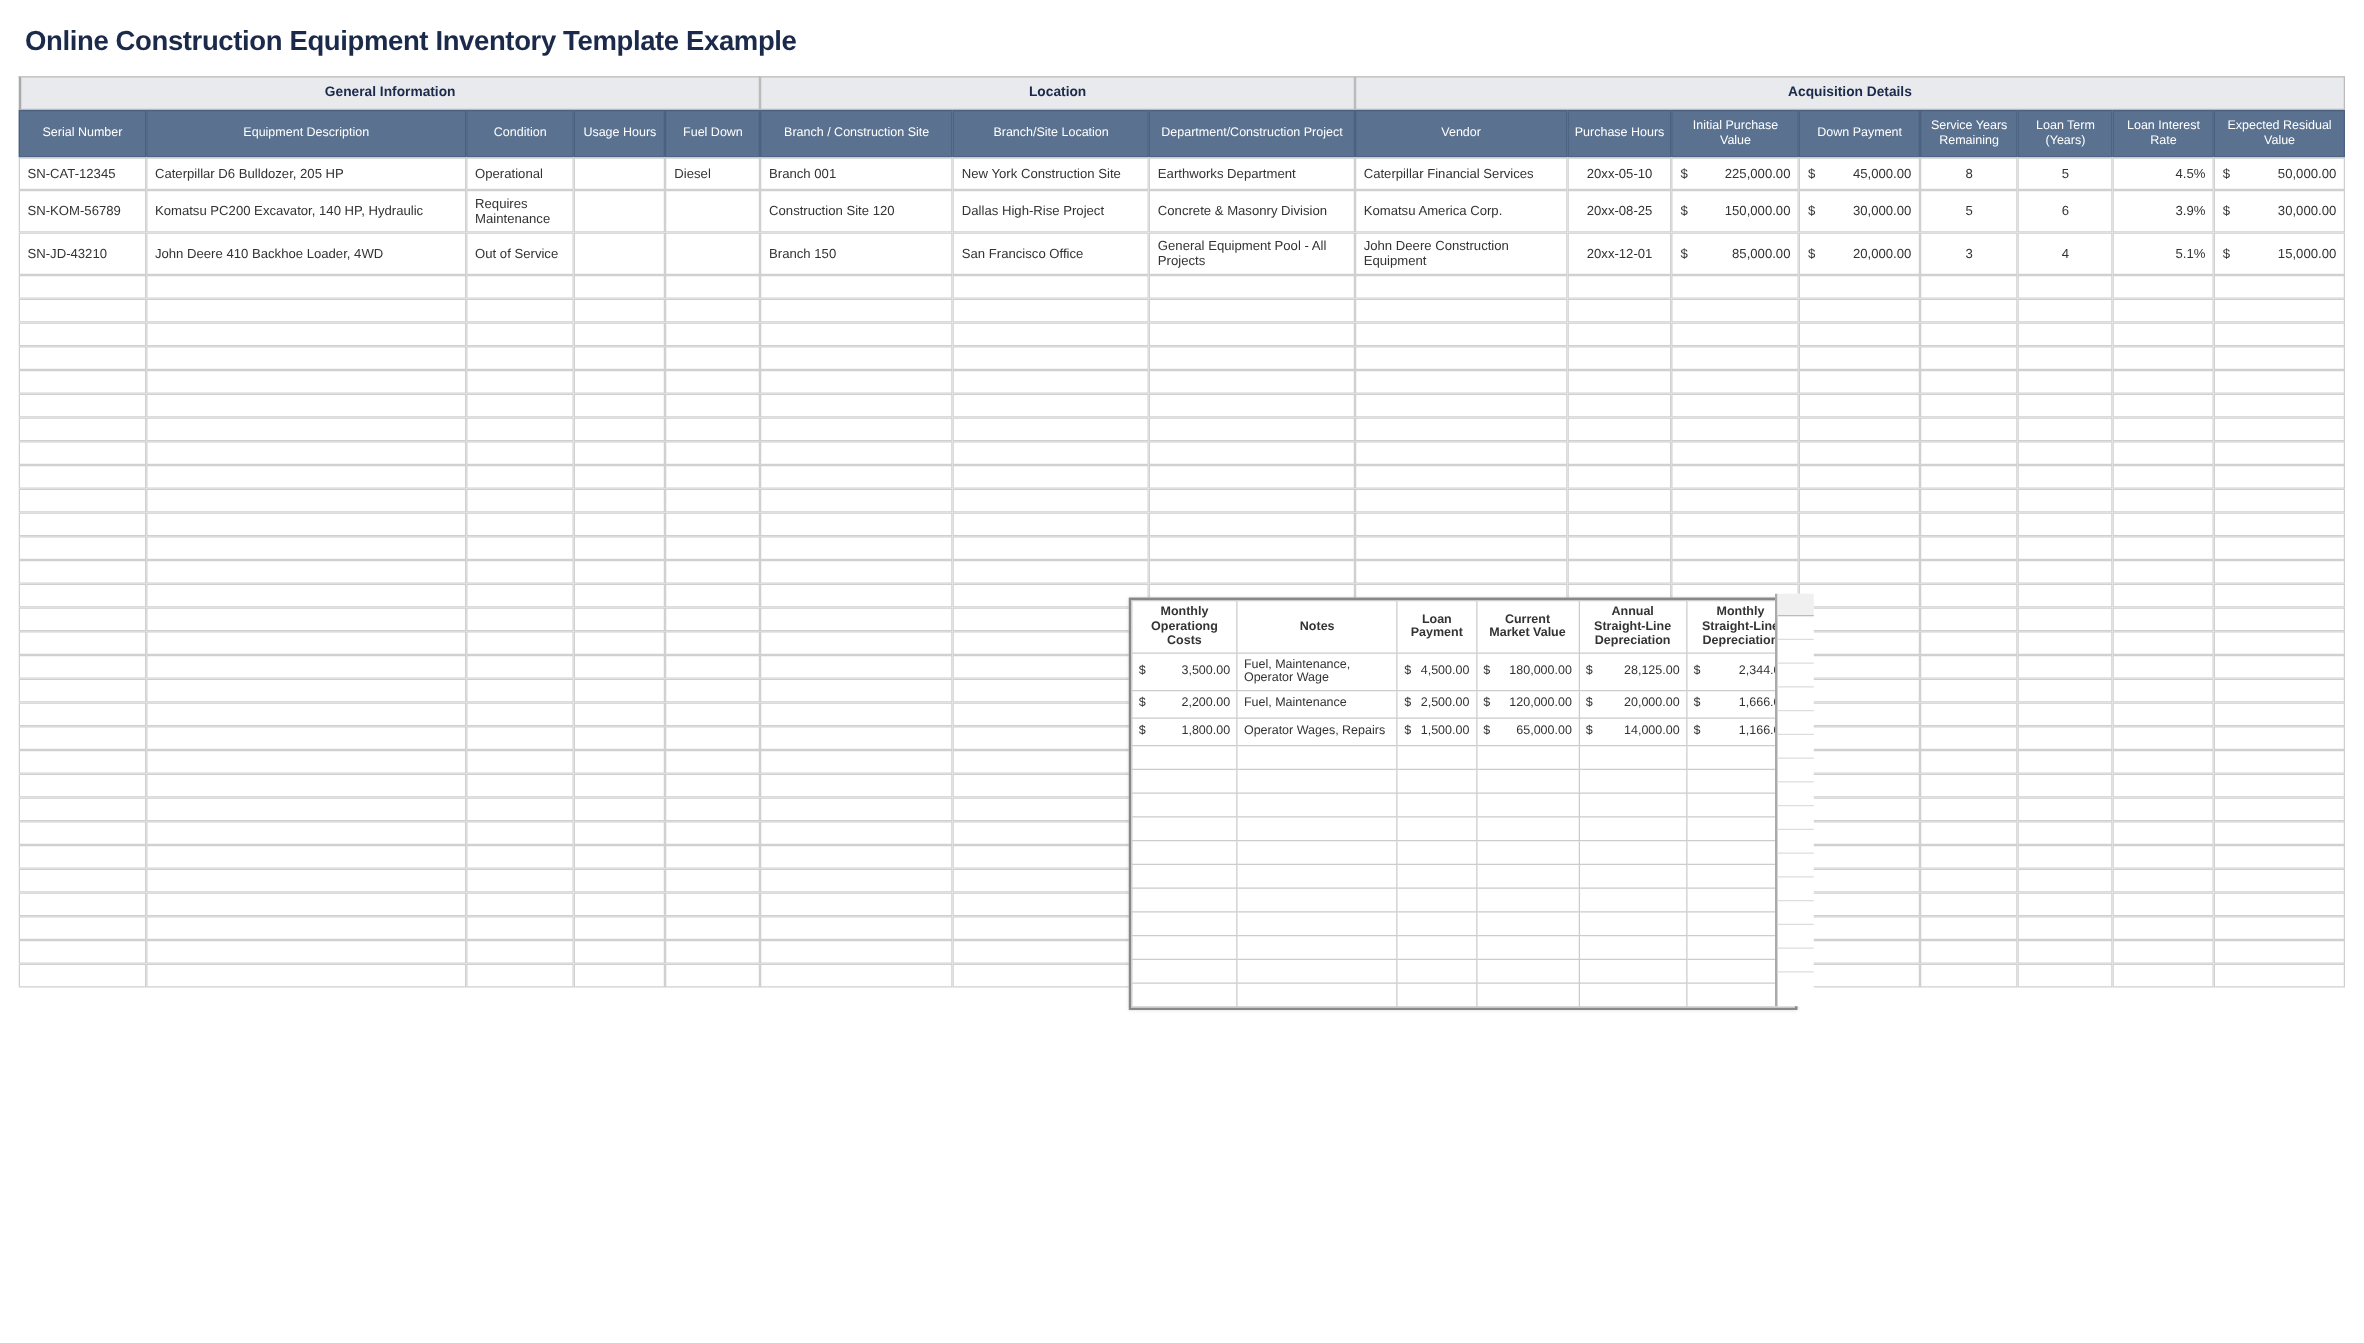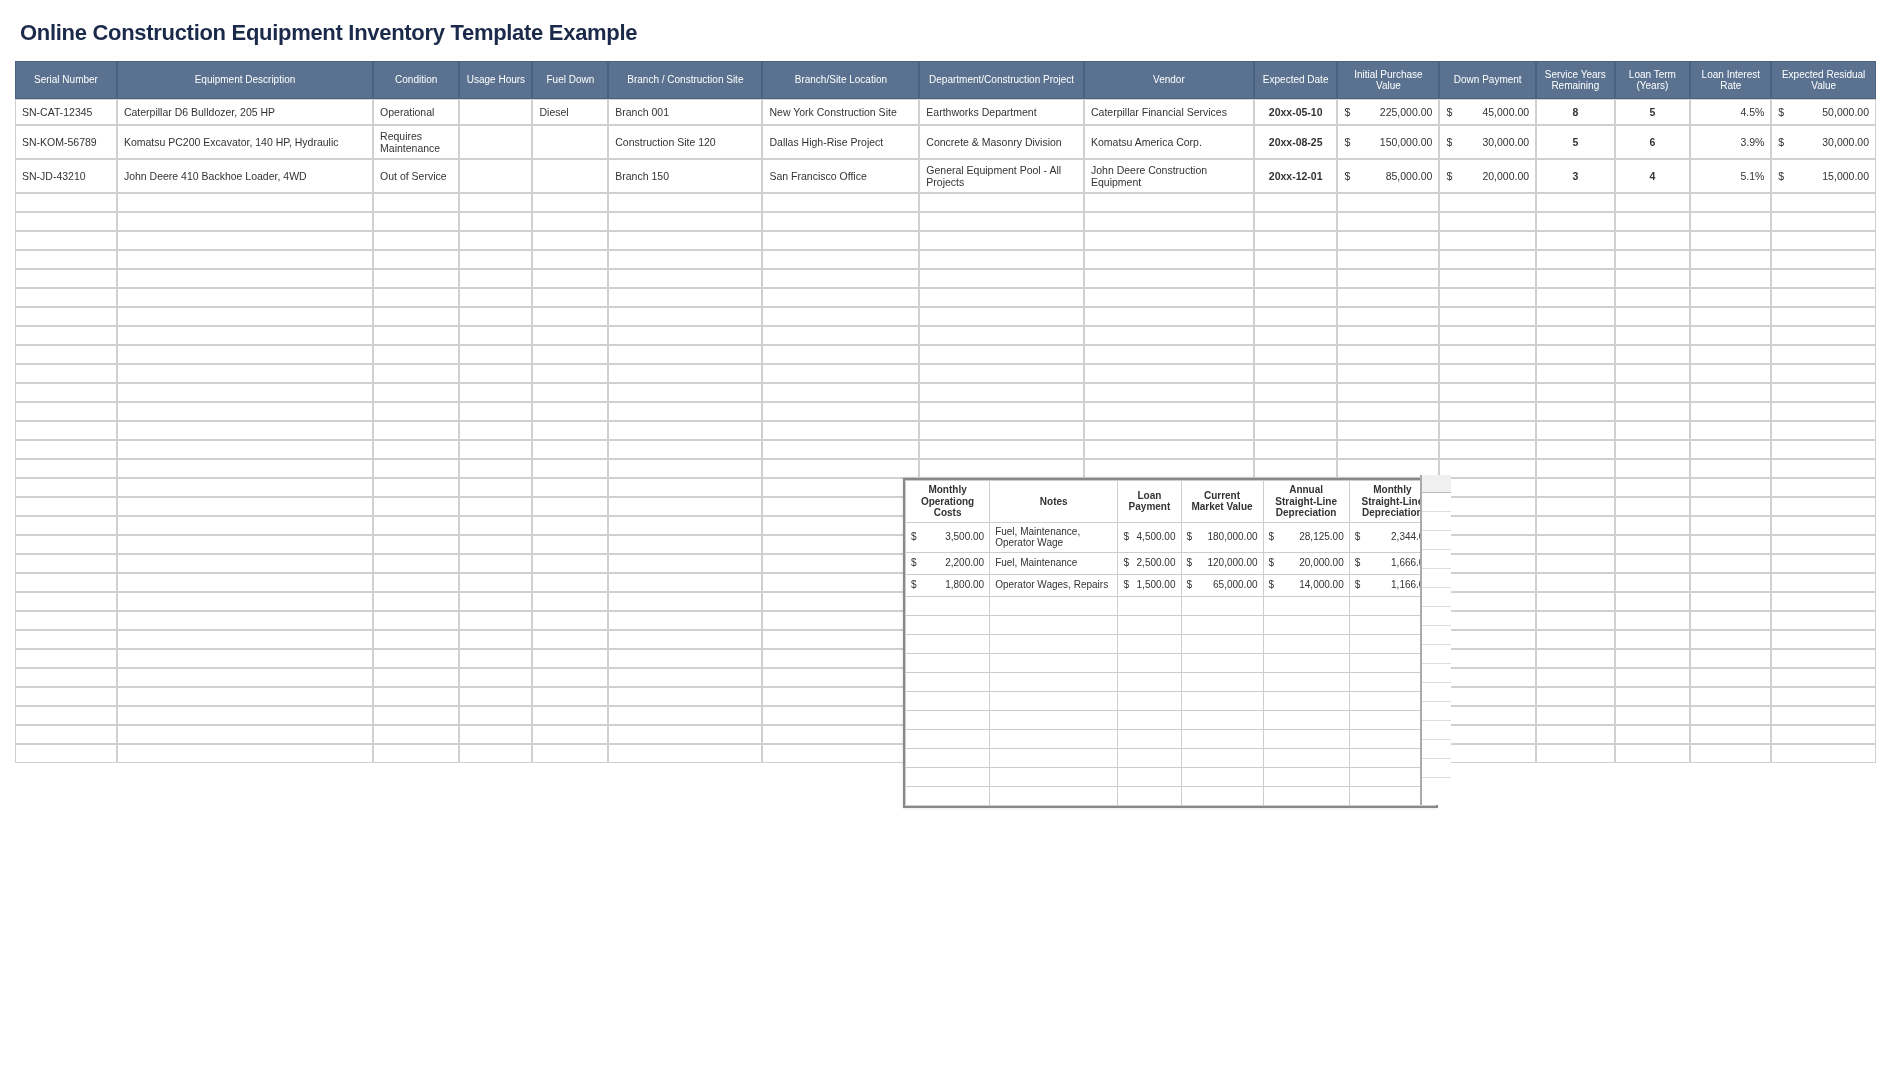--- a/index.html
+++ b/index.html
@@ -55,21 +55,21 @@
   }
   .data-row td {
     height: 26px;
     background: #fff;
     vertical-align: middle;
   }
   .empty-row td { height: 19px; background: #fff; }
   .money-s { display:inline-block; width:8px; text-align:left;}
   .money-v { display:inline-block; float:right;}
   .num { text-align:right; }
-  .ctr { text-align:center;font-weight:bold; }
+  .ctr { text-align:center; }
 
   
   .overlay {
     position: absolute;
     left: 903px;
     top: 478px;
     width: 535px;
     border: 2px solid #888;
     background:#fff;
     box-shadow: 0 0 3px rgba(0,0,0,.15);
@@ -122,31 +122,36 @@
     <col style="width:130px">
       <col style="width:64px">
       <col style="width:78px">
       <col style="width:74px">
       <col style="width:60px">
       <col style="width:58px">
       <col style="width:62px">
       <col style="width:80px">
   </colgroup>
   <tbody>
+      <tr class="section-header">
+    <th colspan="5">General Information</th>
+    <th colspan="3">Location</th>
+    <th colspan="8">Acquisition Details</th>
+  </tr>
   <tr class="col-header">
     <th>Serial Number</th>
     <th>Equipment Description</th>
     <th>Condition</th>
     <th>Usage Hours</th>
     <th>Fuel Down</th>
     <th>Branch / Construction Site</th>
     <th>Branch/Site Location</th>
     <th>Department/Construction Project</th>
     <th>Vendor</th>
-    <th>Expected Date</th>
+    <th>Purchase Hours</th>
     <th>Initial Purchase Value</th>
     <th>Down Payment</th>
     <th>Service Years Remaining</th>
     <th>Loan Term (Years)</th>
     <th>Loan Interest Rate</th>
     <th>Expected Residual Value</th>
   </tr>
   </tbody>
     <tbody id="main-body">
       <tr class="data-row">

